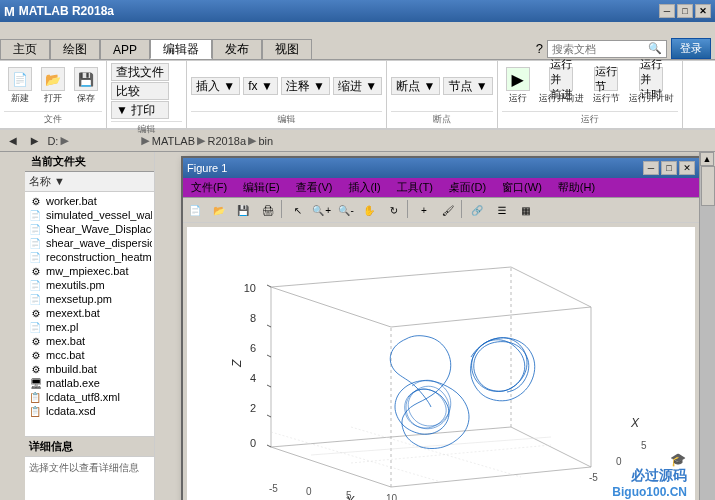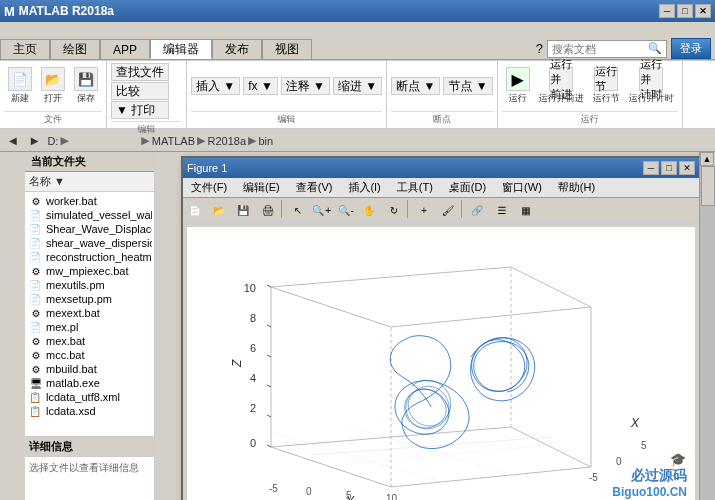--- a/index.html
+++ b/index.html
@@ -35,21 +35,21 @@
     .details-panel { height: 80px; border-top: 1px solid #ccc; padding: 4px; }
     .details-header { font-size: 11px; font-weight: bold; background: #d4d0c8; padding: 2px 4px; margin: -4px -4px 4px -4px; border-bottom: 1px solid #ccc; }
     .details-text { font-size: 10px; color: #666; }
 
     
     .center-area { flex: 1; background: #d4d0c8; padding: 2px; overflow: hidden; position: relative; }
 
     
     .figure-window { position: absolute; top: 4px; left: 26px; width: 520px; background: #d4d0c8; border: 2px solid #666; box-shadow: 3px 3px 8px rgba(0,0,0,0.3); }
     .figure-title { background: linear-gradient(to bottom, #4a7fc1, #2d5f9e); height: 20px; display: flex; align-items: center; justify-content: space-between; padding: 0 4px; color: white; font-size: 11px; }
-    .figure-menu { background: #e5e5e5; display: flex; gap: 0; border-bottom: 1px solid #999; }
+    .figure-menu { background: #a21caf; display: flex; gap: 0; border-bottom: 1px solid #999; }
     .figure-menu-item { padding: 2px 8px; font-size: 11px; cursor: pointer; }
     .figure-toolbar { background: #d4d0c8; padding: 2px; display: flex; gap: 2px; border-bottom: 1px solid #ccc; }
     .fig-btn { width: 22px; height: 20px; border: 1px solid transparent; background: #d4d0c8; cursor: pointer; display: flex; align-items: center; justify-content: center; font-size: 10px; }
     .figure-canvas { background: white; margin: 4px; height: 280px; position: relative; overflow: hidden; }
 
     
     .plot-area { width: 100%; height: 100%; }
 
     
     .watermark { position: absolute; bottom: 8px; right: 8px; color: #1565c0; font-size: 13px; font-weight: bold; text-align: right; opacity: 0.85; }

